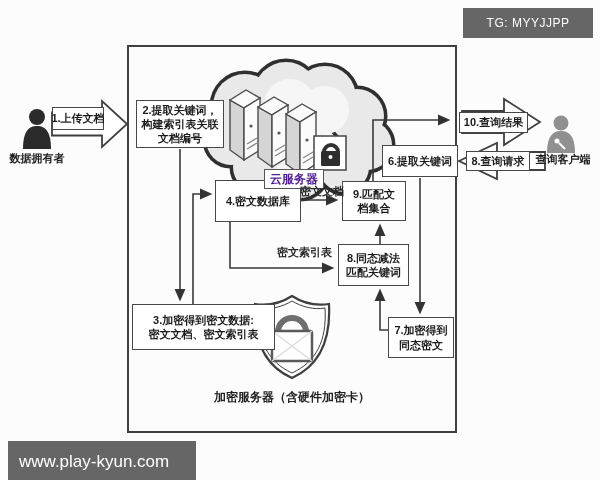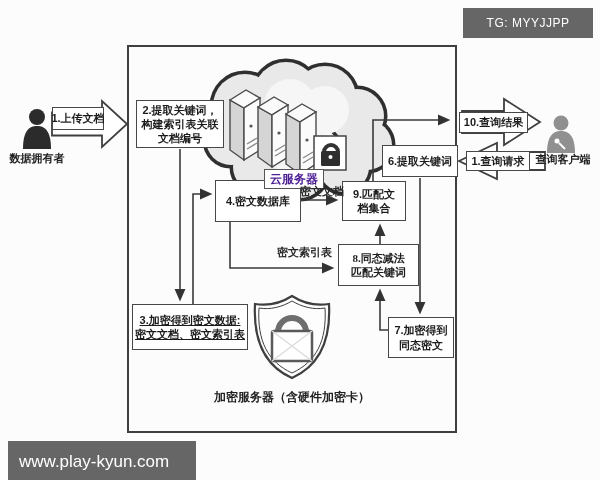--- a/index.html
+++ b/index.html
@@ -164,35 +164,35 @@
     <polygon points="459,161 497,143 497,152 545,152 545,170 497,170 497,179"></polygon>
   </g>
 </svg>
 
 <div id="wm-top" class="watermark">TG: MYYJJPP</div>
 <div id="wm-bottom" class="watermark">www.play-kyun.com</div>
 
 <div class="node" style="left:136px;top:100px;width:88px;height:48px;">2.提取关键词，
 构建索引表关联
 文档编号</div>
-<div class="node" style="left:132px;top:304px;width:116px;height:46px;text-decoration:underline;">3.加密得到密文数据:
+<div class="node" style="left:132px;top:304px;width:143px;height:46px;">3.加密得到密文数据:
 密文文档、密文索引表</div>
 <div class="node" style="left:215px;top:180px;width:86px;height:42px;">4.密文数据库</div>
 <div class="node" style="left:382px;top:145px;width:76px;height:32px;">6.提取关键词</div>
 <div class="node" style="left:388px;top:317px;width:66px;height:41px;">7.加密得到
 同态密文</div>
-<div class="node" style="left:338px;top:244px;width:81px;height:42px;font-family:Liberation Serif, serif;">8.同态减法
+<div class="node" style="left:338px;top:244px;width:71px;height:42px;">8.同态减法
 匹配关键词</div>
 <div class="node" style="left:342px;top:181px;width:64px;height:40px;">9.匹配文
 档集合</div>
 
 <div id="cloud-label">云服务器</div>
 <div id="caption">加密服务器（含硬件加密卡）</div>
 
 <div class="arrow-label" style="left:52px;top:107px;width:52px;height:23px;">1.上传文档</div>
 <div class="arrow-label" style="left:459px;top:112px;width:69px;height:21px;">10.查询结果</div>
-<div class="arrow-label" style="left:466px;top:151px;width:64px;height:20px;">1.查询请求</div>
+<div class="arrow-label" style="left:466px;top:151px;width:64px;height:20px;">8.查询请求</div>
 
 <div class="edge-label" style="left:300px;top:184px;">密文文档</div>
 <div class="edge-label" style="left:277px;top:245px;">密文索引表</div>
 
 <div class="actor-label" style="left:6px;top:151px;width:62px;">数据拥有者</div>
 <div class="actor-label" style="left:532px;top:152px;width:62px;">查询客户端</div>
 
 </body></html>

